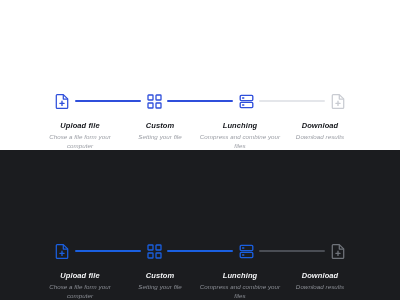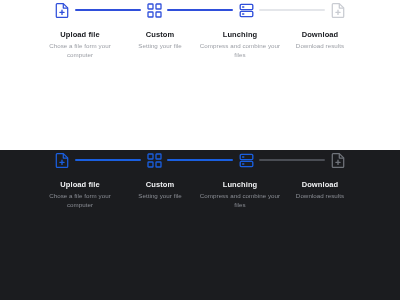--- a/index.html
+++ b/index.html
@@ -7,22 +7,23 @@
     width:400px; height:300px;
     font-family:"Liberation Sans", sans-serif;
     overflow:hidden;
   }
   body { background:#ffffff; }
 
   .panel {
     width:400px; height:150px;
     position:relative;
     display:flex;
-    align-items:flex-start;
+    align-items:flex-end;
     justify-content:center;
+    font-style:italic;
   }
   .panel--light { background:#ffffff; }
   .panel--dark  { background:#1b1c1f; }
 
   .stepper {
     width:300px;
     position:relative;
   }
 
   

